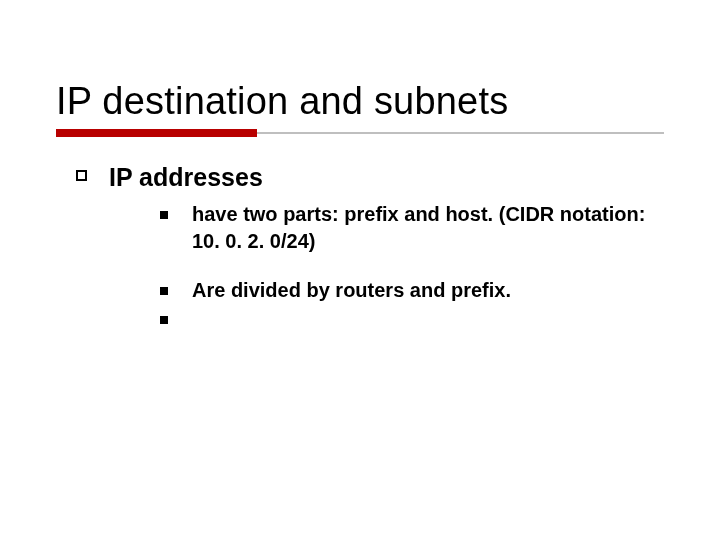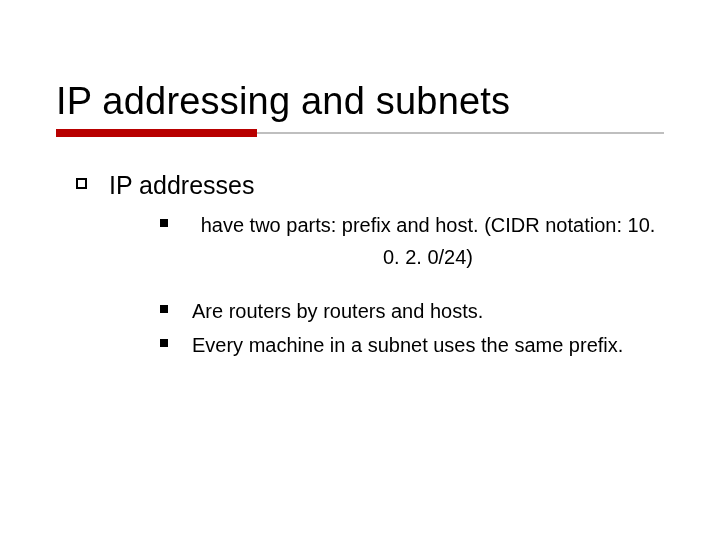--- a/index.html
+++ b/index.html
@@ -35,21 +35,22 @@
     height: 8px;
     width: 33%;
   }
   .rule .bar-gray {
     position: absolute;
     right: 0; top: 3px;
     height: 2px;
     width: 67%;
   }
   .body {
-    margin-top: 32px;
+    margin-top: 24px;
+    font-weight: bold;
   }
   .l1 {
     display: flex;
     align-items: flex-start;
     margin: 6px 0 8px 20px;
   }
   .l1 .bullet-o {
     width: 11px; height: 11px;
     border: 2px solid #000;
     box-sizing: border-box;
@@ -68,32 +69,31 @@
   }
   .l2 .bullet-n {
     width: 8px; height: 8px;
     background: #000;
     margin-top: 10px;
     margin-right: 24px;
     flex: 0 0 auto;
   }
   .l2 .text {
     font-size: 20px;
-    line-height: 32px;
+    line-height: 27px;
     max-width: 490px;
-    text-align: center;
   }
   .gap { height: 18px; }
 </style>
 </head>
 <body>
 
 <div class="slide">
 
-  <h1 class="title">IP addressing and subnets</h1>
+  <h1 class="title">IP destination and subnets</h1>
 
   <div class="rule">
     <div class="bar-red" style="background:#B80000"></div>
     <div class="bar-gray" style="background:#BFBFBF"></div>
   </div>
 
   <div class="body">
 
     <div class="l1">
       <span class="bullet-o"></span>
@@ -101,21 +101,20 @@
     </div>
     <div class="l2">
       <span class="bullet-n"></span>
       <span class="text">have two parts: prefix and host. (CIDR notation: 10. 0. 2. 0/24)</span>
     </div>
 
     <div class="gap"></div>
 
     <div class="l2">
       <span class="bullet-n"></span>
-      <span class="text">Are routers by routers and hosts.</span>
+      <span class="text">Are divided by routers and prefix.</span>
     </div>
     <div class="l2">
       <span class="bullet-n"></span>
-      <span class="text">Every machine in a subnet uses the same prefix.</span>
     </div>
 
   </div>
 </div>
 
 </body></html>

